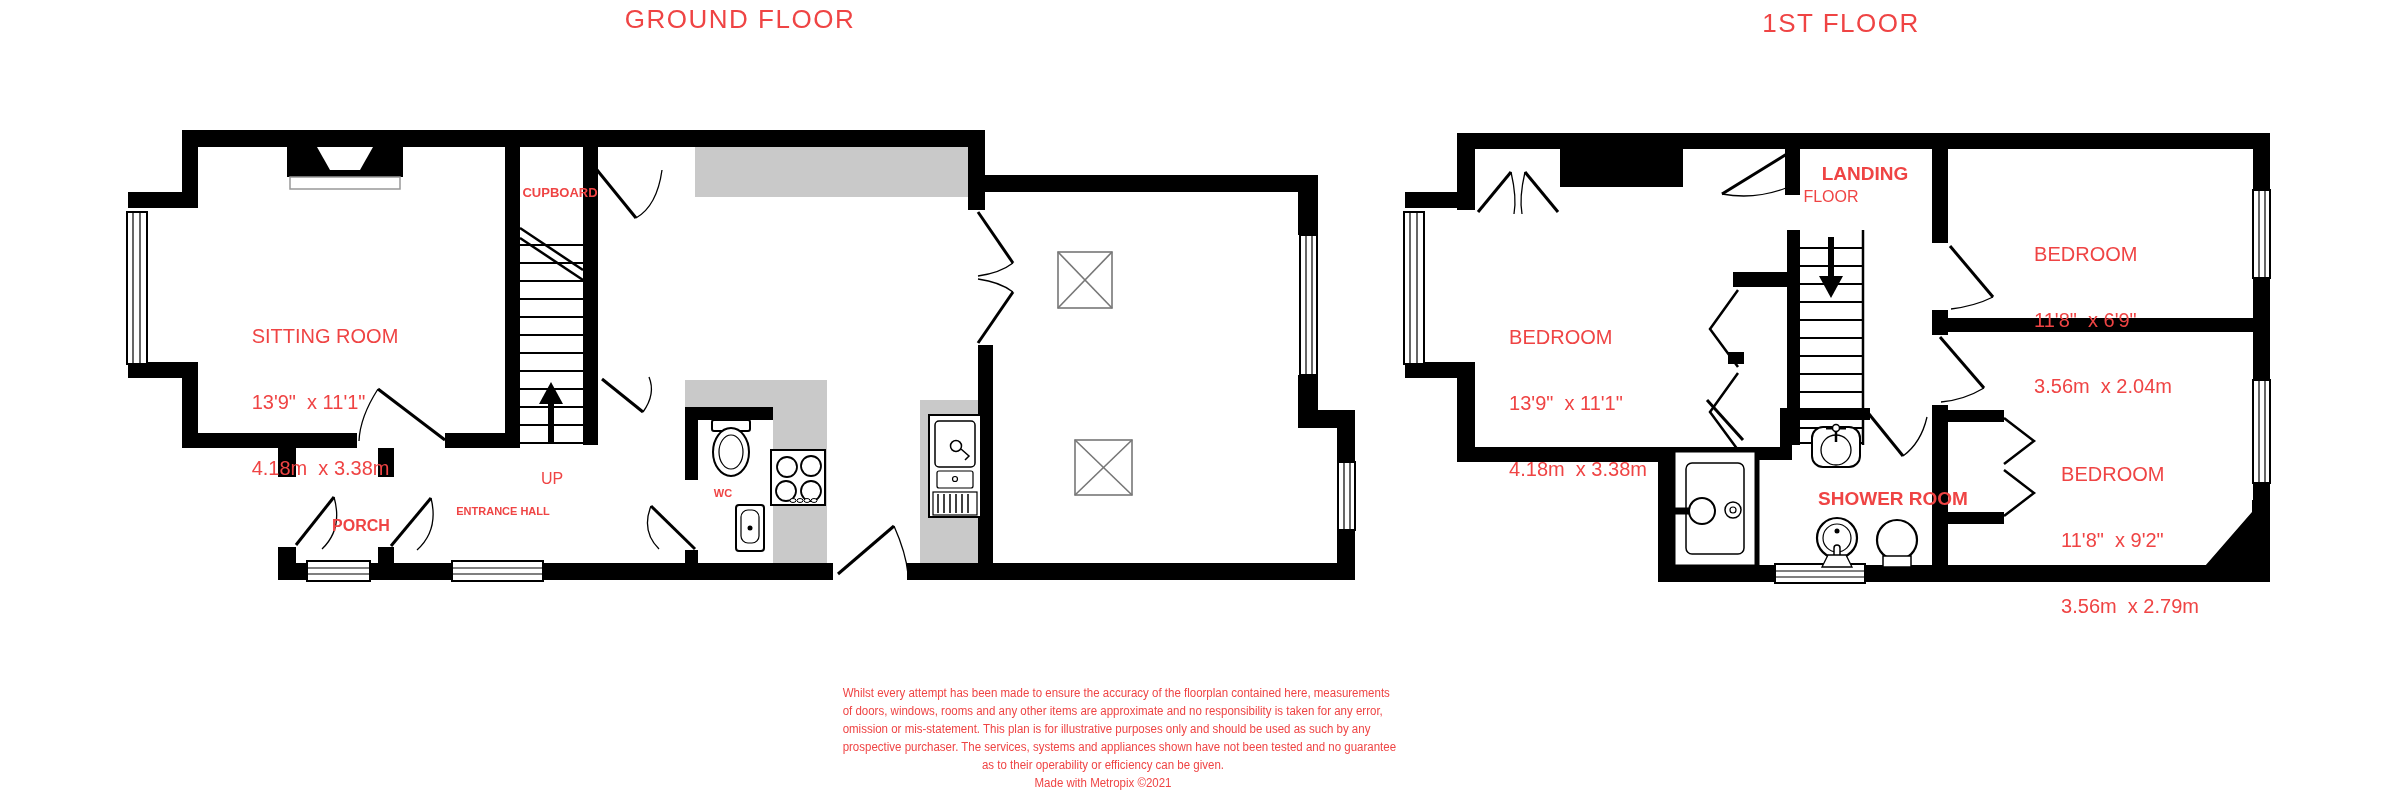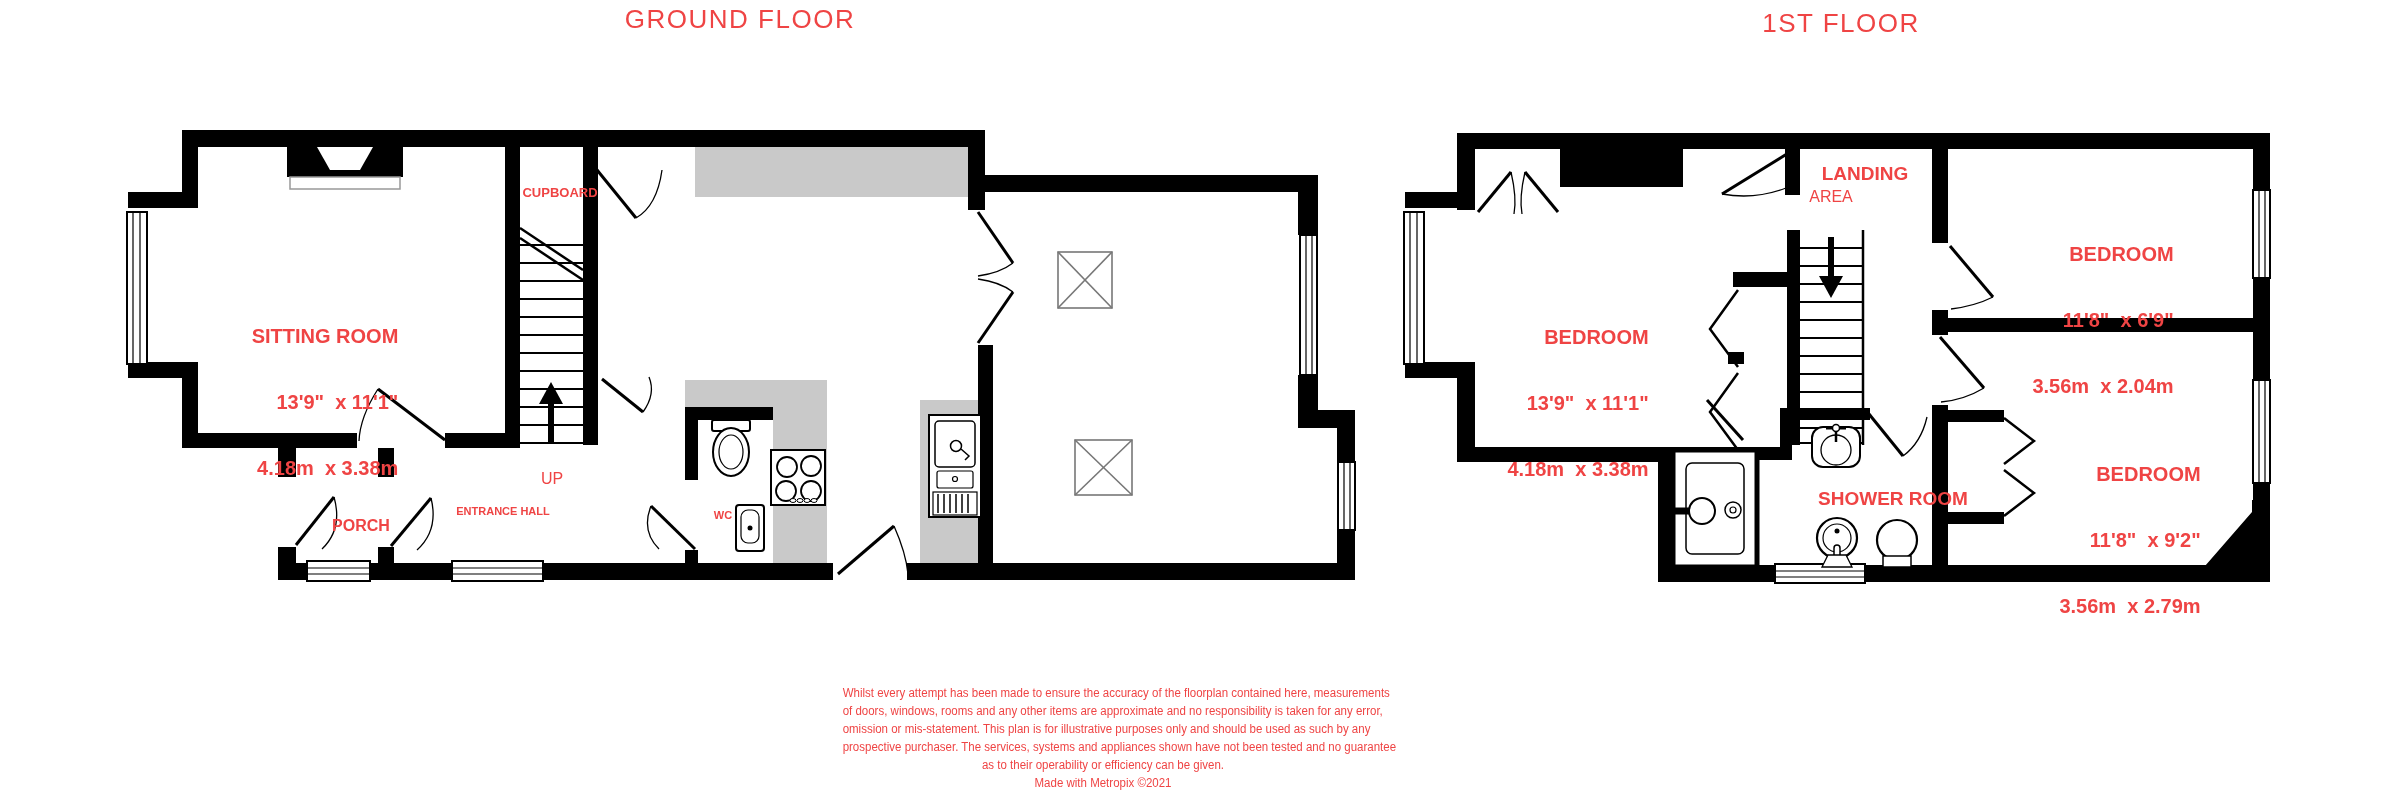--- a/index.html
+++ b/index.html
@@ -7,21 +7,21 @@
     position:relative; width:2400px; height:804px; background:#ffffff;
     font-family:"Liberation Sans", sans-serif; color:#ef4444; overflow:hidden;
   }
   svg { position:absolute; left:0; top:0; }
   .floor-title {
     position:absolute; transform:translateX(-50%);
     font-size:26px; letter-spacing:1.5px; white-space:pre; font-weight:normal;
   }
   .room-label {
     position:absolute; transform:translateX(-50%);
-    text-align:right; font-weight:bold; font-size:20px; line-height:22px; white-space:pre;
+    text-align:left; font-weight:normal; font-size:20px; line-height:22px; white-space:pre;
   }
   .small-label {
     position:absolute; transform:translateX(-50%);
     font-weight:bold; white-space:pre; text-align:center;
   }
   .plain-label {
     position:absolute; transform:translateX(-50%);
     font-weight:normal; white-space:pre; text-align:center;
   }
   .total-area {
@@ -321,42 +321,42 @@
   <div>13'9"  x 11'1"</div>
   <div>4.18m  x 3.38m</div>
 </div>
 
 
 
 <div class="small-label" style="left:560px; top:185px; font-size:13px;">CUPBOARD</div>
 <div class="small-label" style="left:361px; top:505px; font-size:16px;margin-top:12px;">PORCH</div>
 <div class="small-label" style="left:503px; top:505px; font-size:11px;">ENTRANCE HALL</div>
 <div class="plain-label" style="left:552px; top:470px; font-size:16px;">UP</div>
-<div class="small-label" style="left:723px; top:509px; font-size:11px;">WC</div>
+<div class="small-label" style="left:723px; top:487px; font-size:11px;">WC</div>
 
 <div class="room-label" style="left:1578px; top:282px;">
   <div>BEDROOM</div>
   <div>13'9"  x 11'1"</div>
   <div>4.18m  x 3.38m</div>
 </div>
 
 <div class="room-label" style="left:2103px; top:199px;">
   <div>BEDROOM</div>
   <div>11'8"  x 6'9"</div>
   <div>3.56m  x 2.04m</div>
 </div>
 
 <div class="room-label" style="left:2130px; top:419px;">
   <div>BEDROOM</div>
   <div>11'8"  x 9'2"</div>
   <div>3.56m  x 2.79m</div>
 </div>
 
 <div class="small-label" style="left:1865px; top:163px; font-size:19px;">LANDING</div>
-<div class="plain-label" style="left:1831px; top:188px; font-size:16px;">AREA</div>
+<div class="plain-label" style="left:1831px; top:188px; font-size:16px;">FLOOR</div>
 <div class="small-label" style="left:1845px; top:488px; font-size:19px;margin-left:48px;">SHOWER ROOM</div>
 
 
 <div class="disclaimer">
   <div>Whilst every attempt has been made to ensure the accuracy of the floorplan contained here, measurements</div>
   <div>of doors, windows, rooms and any other items are approximate and no responsibility is taken for any error,</div>
   <div>omission or mis-statement. This plan is for illustrative purposes only and should be used as such by any</div>
   <div>prospective purchaser. The services, systems and appliances shown have not been tested and no guarantee</div>
   <div>as to their operability or efficiency can be given.</div>
   <div>Made with Metropix ©2021</div>

